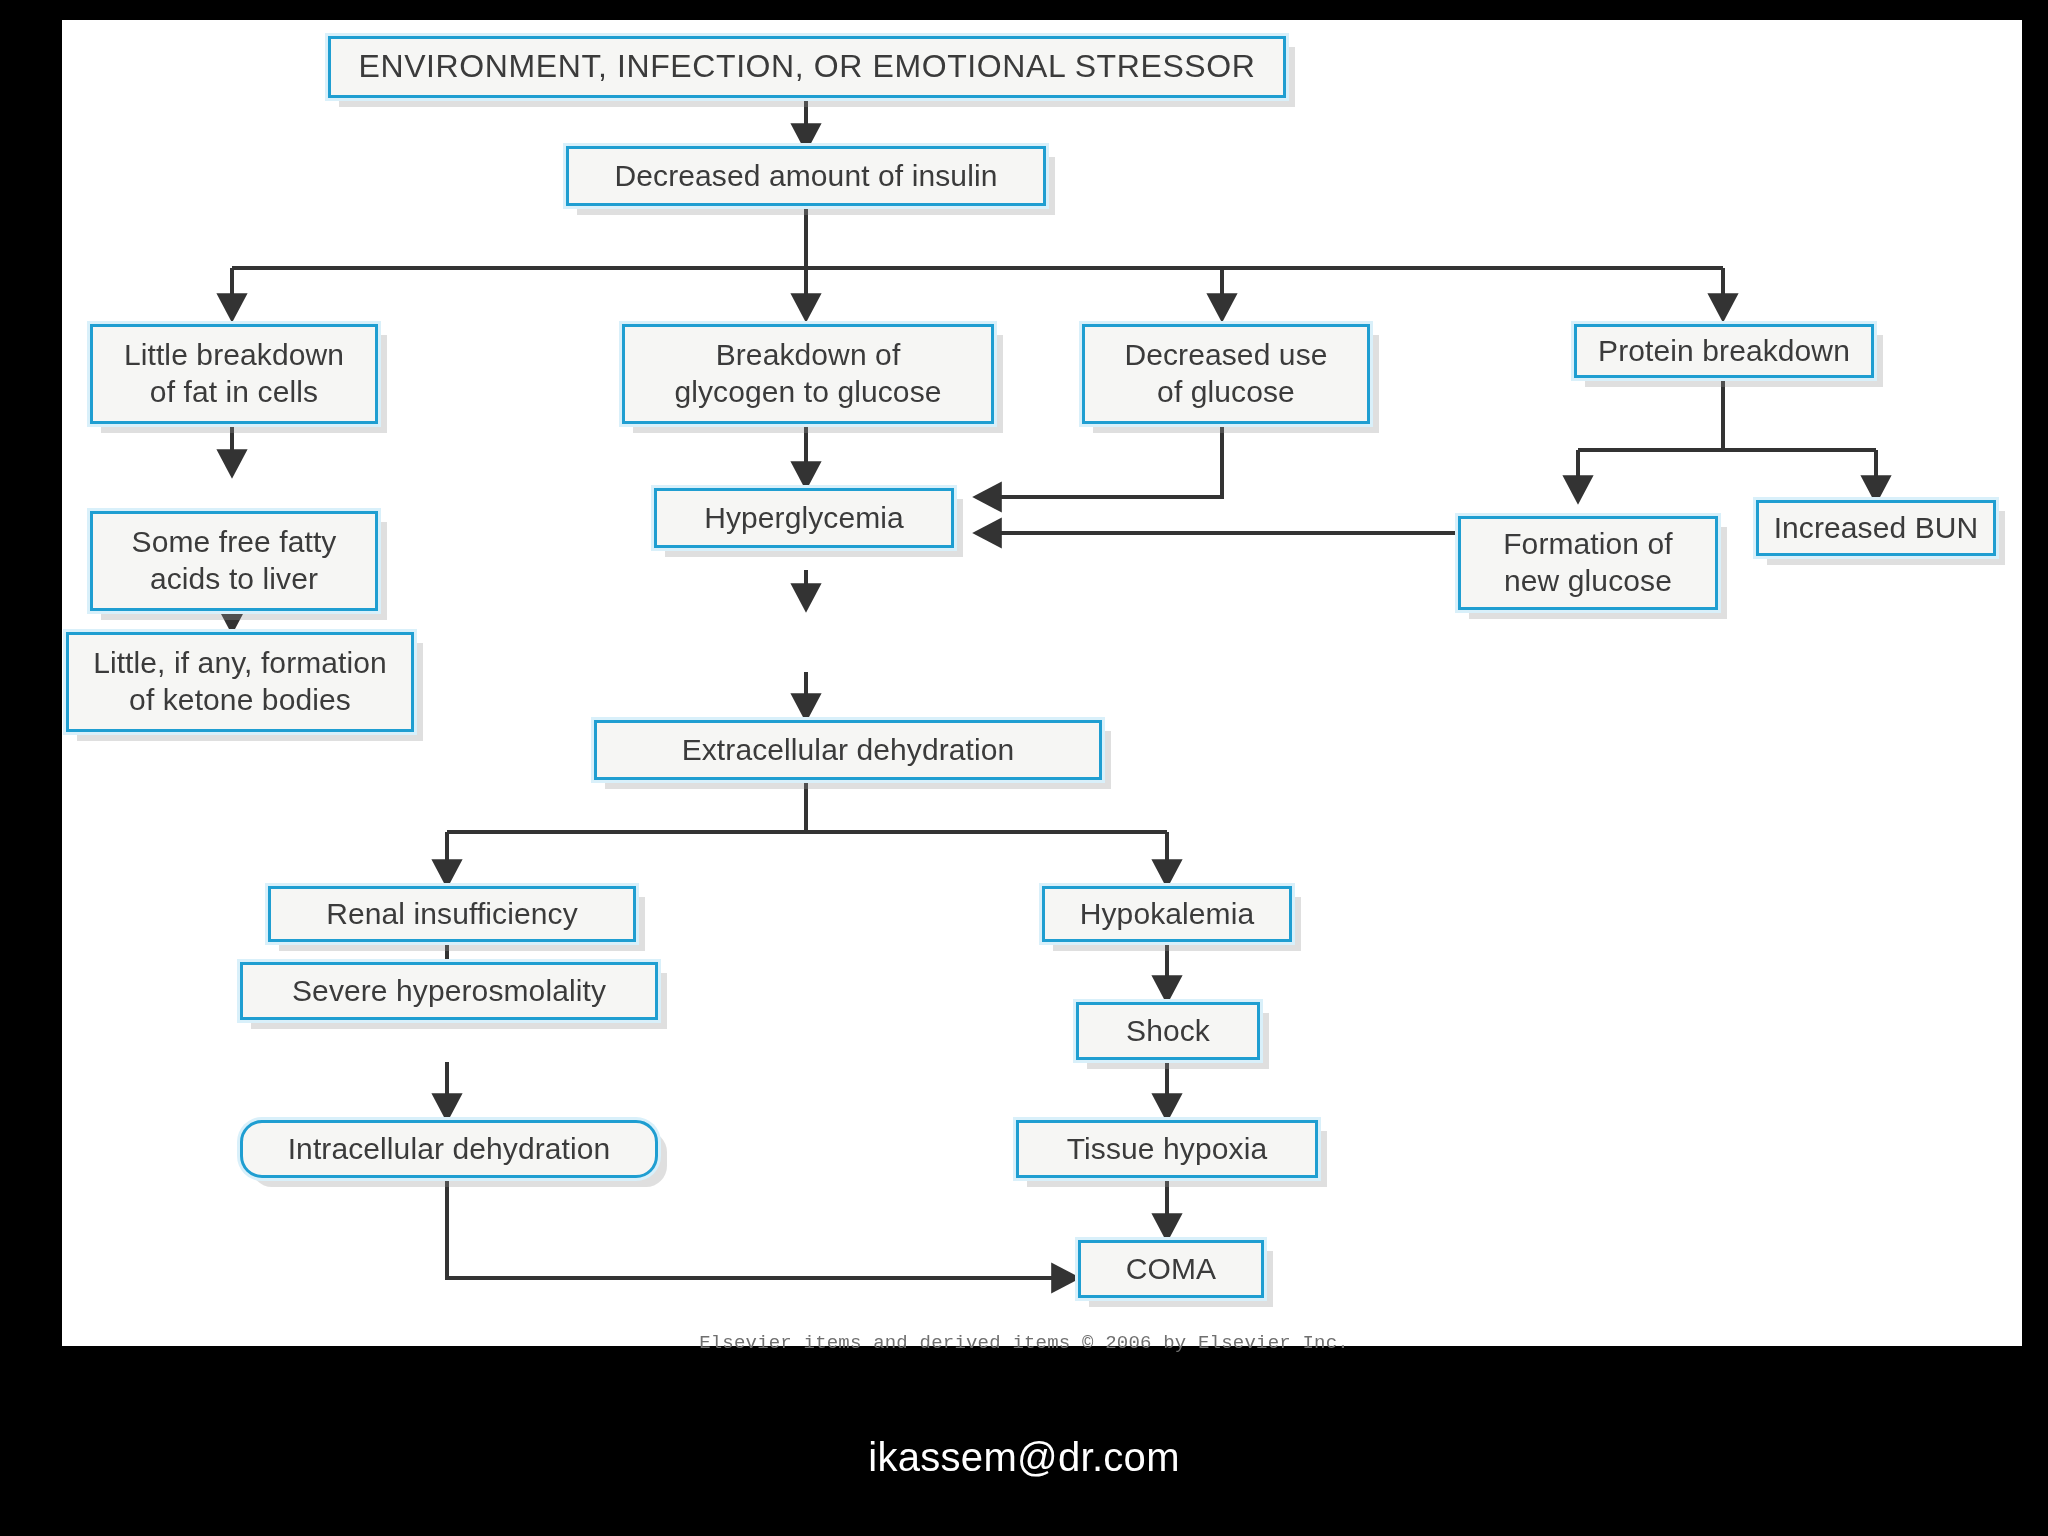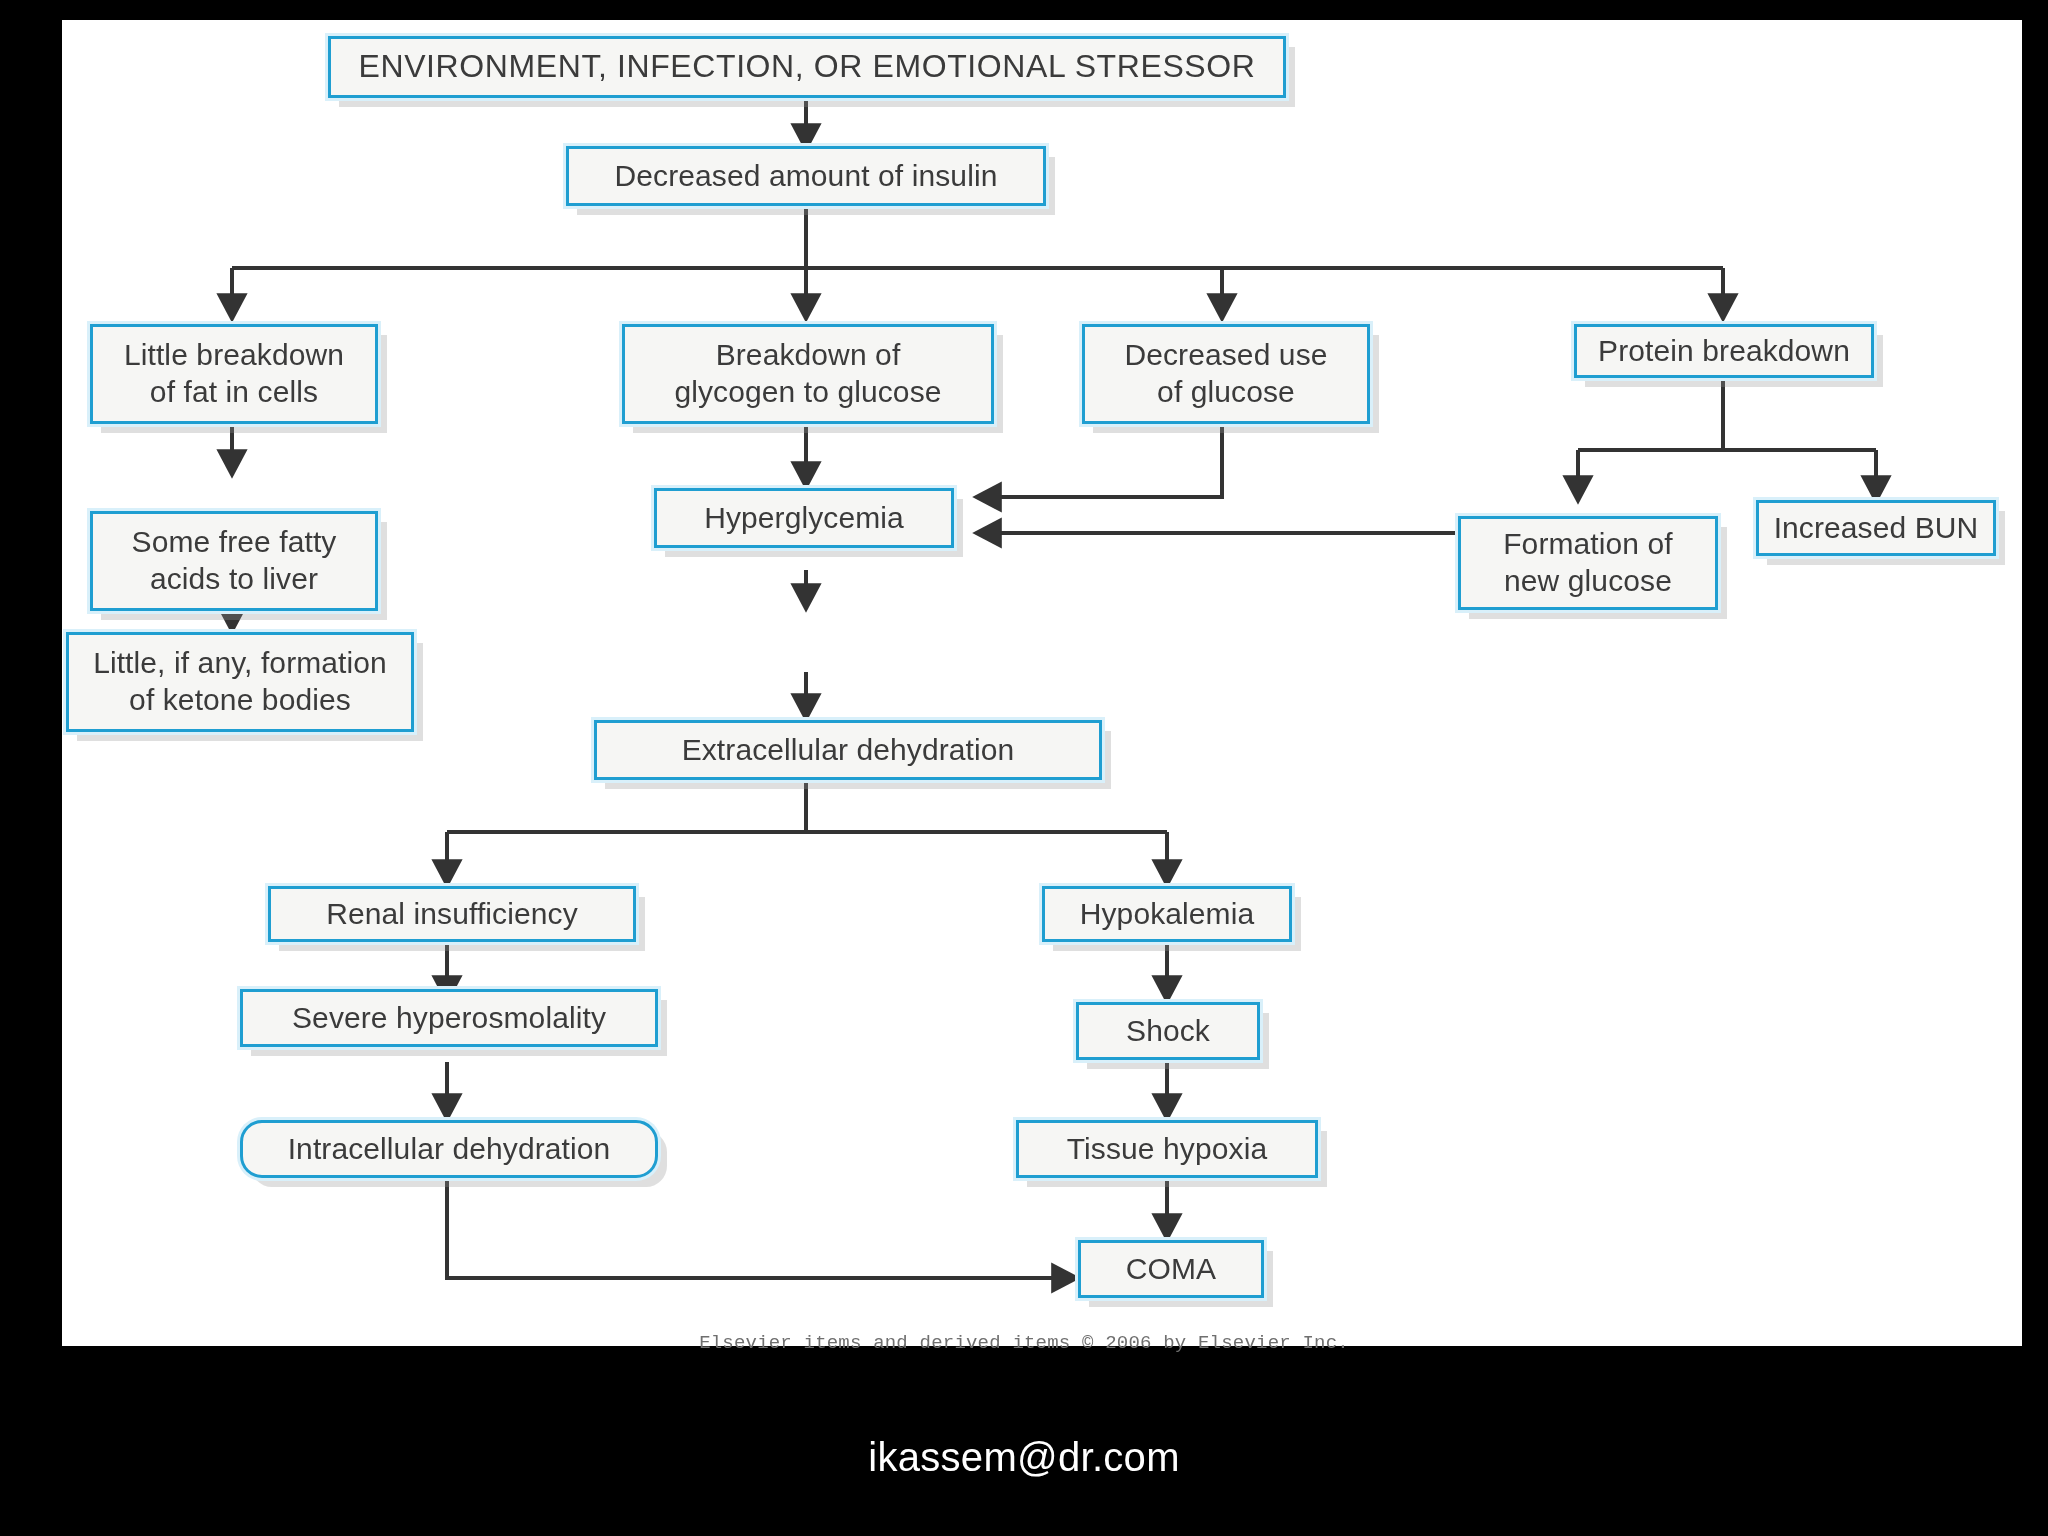--- a/index.html
+++ b/index.html
@@ -163,21 +163,21 @@
   <div class="node tall" style="left:66px; top:632px; width:348px; height:100px;">Little, if any, formation
 of ketone bodies</div>
 
 
   <div class="node" style="left:594px; top:720px; width:508px; height:60px;">Extracellular dehydration</div>
 
   <div class="node" style="left:268px; top:886px; width:368px; height:56px;">Renal insufficiency</div>
 
   <div class="node" style="left:1042px; top:886px; width:250px; height:56px;">Hypokalemia</div>
 
-  <div class="node" style="left:240px; top:989px; width:418px; height:58px;">Severe hyperosmolality</div>
+  <div class="node" style="left:240px; top:962px; width:418px; height:58px;">Severe hyperosmolality</div>
 
   <div class="node" style="left:1076px; top:1002px; width:184px; height:58px;">Shock</div>
 
   <div class="node" style="left:240px; top:1120px; width:418px; height:58px;border-radius:22px;">Intracellular dehydration</div>
 
   <div class="node" style="left:1016px; top:1120px; width:302px; height:58px;">Tissue hypoxia</div>
 
   <div class="node" style="left:1078px; top:1240px; width:186px; height:58px;">COMA</div>
 
   <div id="copyright">Elsevier items and derived items © 2006 by Elsevier Inc.</div>

